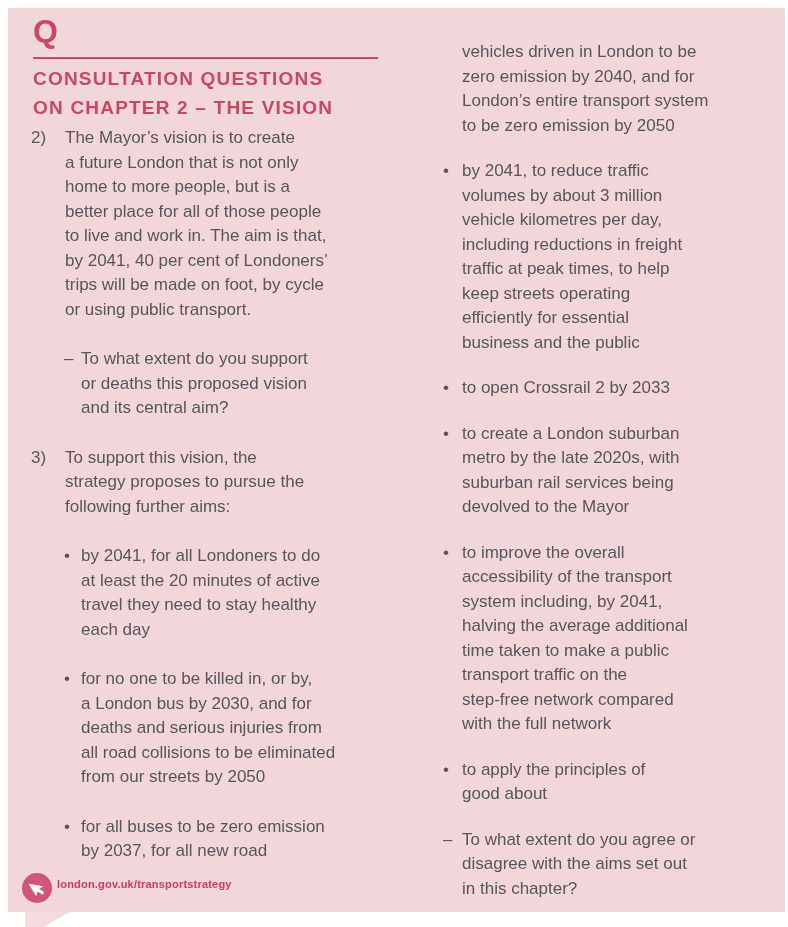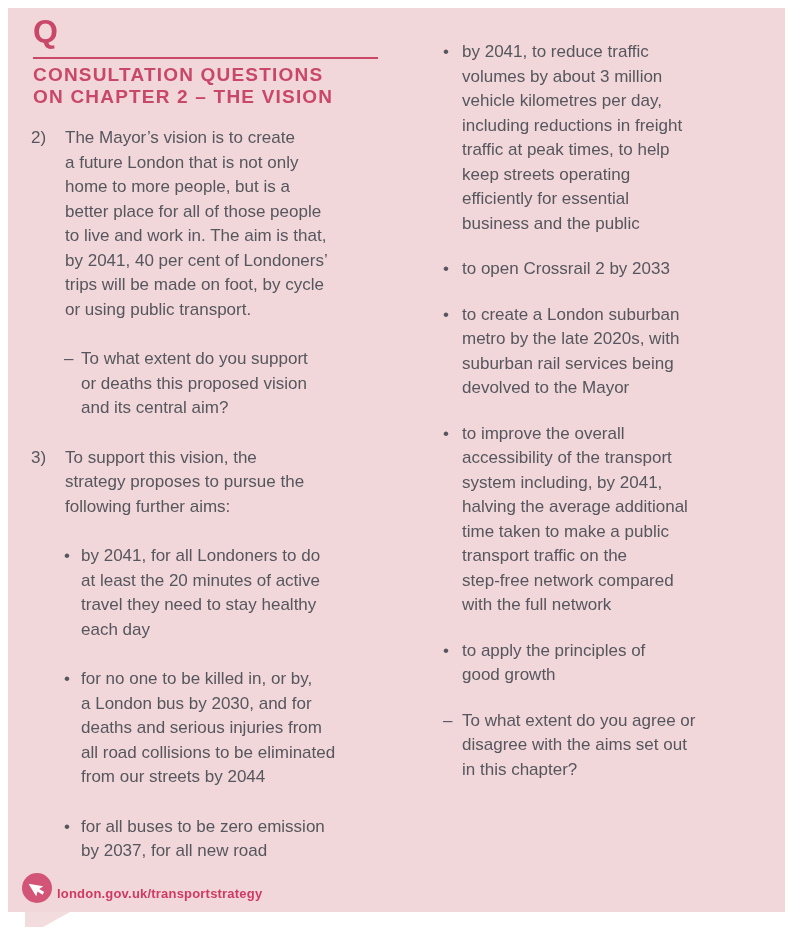--- a/index.html
+++ b/index.html
@@ -26,21 +26,21 @@
     font-size: 32px; font-weight: bold; color: #c94768;
     letter-spacing: 0.5px;
   }
   .header-rule {
     position: absolute; left: 33px; top: 57px;
     width: 345px; height: 2px; background: #cb4768;
   }
   .section-heading {
     position: absolute; left: 33px; top: 64px;
     width: 360px;
-    font-size: 19px; line-height: 22px; font-weight: bold;
+    font-size: 19px; line-height: 29px; font-weight: bold;
     letter-spacing: 1.2px; color: #c94768;
     white-space: pre-line;
   }
   .col {
     position: absolute;
     font-size: 17px; line-height: 24.5px;
     color: #56565e;
   }
   .col-left  { left: 31px;  top: 126px; width: 360px; }
   .col-right { left: 443px; top: 40px;  width: 332px; }
@@ -54,23 +54,23 @@
   .col-right .item.sub { margin-left: 0; padding-left: 19px; }
   .item.continuation { padding-left: 19px; }
   .marker { position: absolute; left: 0; top: 0; }
   .item-text { display: block; white-space: pre-line; }
   .footer-icon {
     position: absolute; left: 22px; top: 873px;
     width: 30px; height: 30px;
   }
   .footer-link {
     position: absolute; left: 57px; top: 878px;
-    font-size: 13px; font-weight: bold;
+    font-size: 11px; font-weight: bold;
     color: #cf3a63; letter-spacing: 0.2px;
-    text-decoration: none; cursor: pointer; margin-top: 8px;
+    text-decoration: none; cursor: pointer;
   }
 </style>
 </head>
 <body>
 
 <div class="panel"></div>
 <div class="panel-tail"></div>
 
 <div class="q-label">Q</div>
 <div class="header-rule"></div>
@@ -107,30 +107,36 @@
 at least the 20 minutes of active
 travel they need to stay healthy
 each day</span>
   </div>
   <div class="item sub">
     <span class="marker">•</span>
     <span class="item-text">for no one to be killed in, or by,
 a London bus by 2030, and for
 deaths and serious injuries from
 all road collisions to be eliminated
-from our streets by 2044</span>
+from our streets by 2050</span>
   </div>
   <div class="item sub">
     <span class="marker">•</span>
     <span class="item-text">for all buses to be zero emission
 by 2037, for all new road</span>
   </div>
 </div>
 
 <div class="col col-right">
+  <div class="item continuation">
+    <span class="item-text">vehicles driven in London to be
+zero emission by 2040, and for
+London’s entire transport system
+to be zero emission by 2050</span>
+  </div>
   <div class="item sub">
     <span class="marker">•</span>
     <span class="item-text">by 2041, to reduce traffic
 volumes by about 3 million
 vehicle kilometres per day,
 including reductions in freight
 traffic at peak times, to help
 keep streets operating
 efficiently for essential
 business and the public</span>
@@ -153,21 +159,21 @@
 system including, by 2041,
 halving the average additional
 time taken to make a public
 transport traffic on the
 step-free network compared
 with the full network</span>
   </div>
   <div class="item sub">
     <span class="marker">•</span>
     <span class="item-text">to apply the principles of
-good growth</span>
+good about</span>
   </div>
   <div class="item sub">
     <span class="marker">–</span>
     <span class="item-text">To what extent do you agree or
 disagree with the aims set out
 in this chapter?</span>
   </div>
 </div>
 
 <div class="footer-icon">

